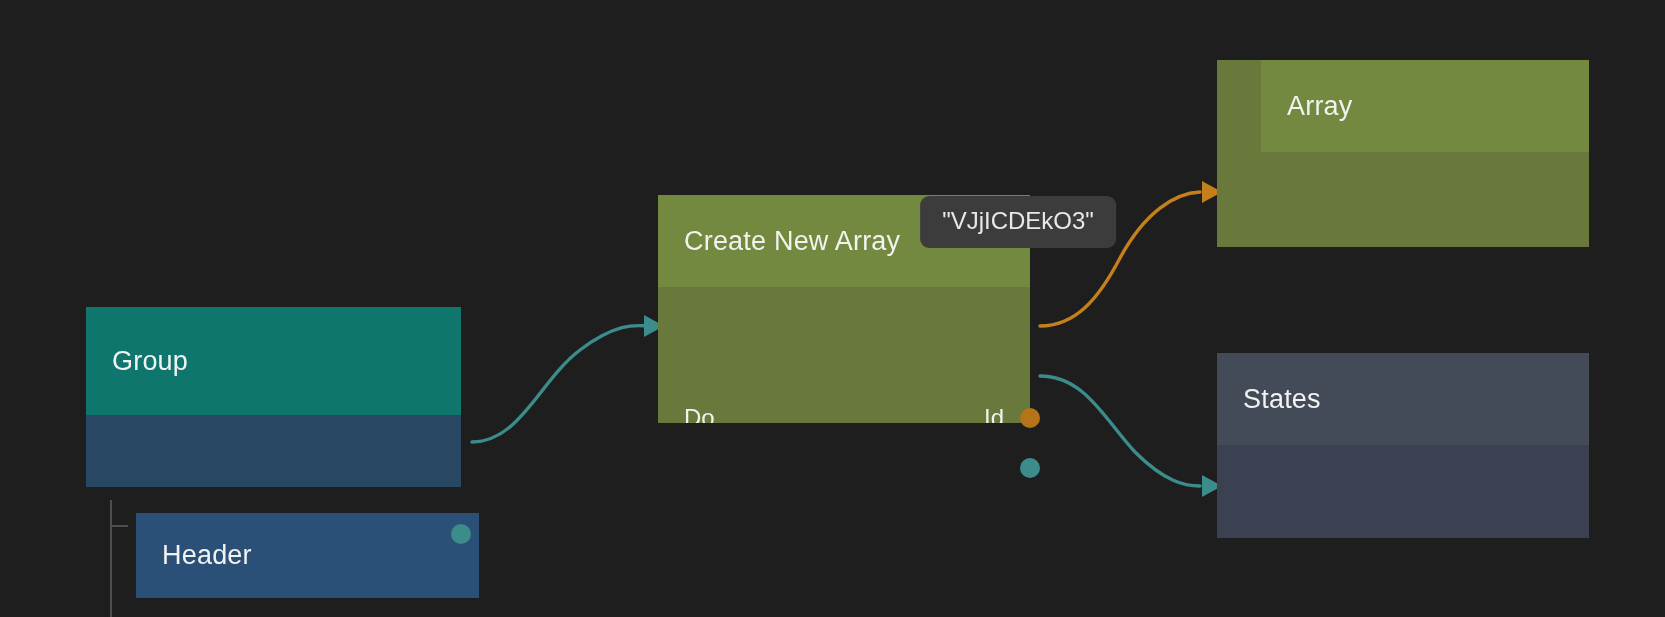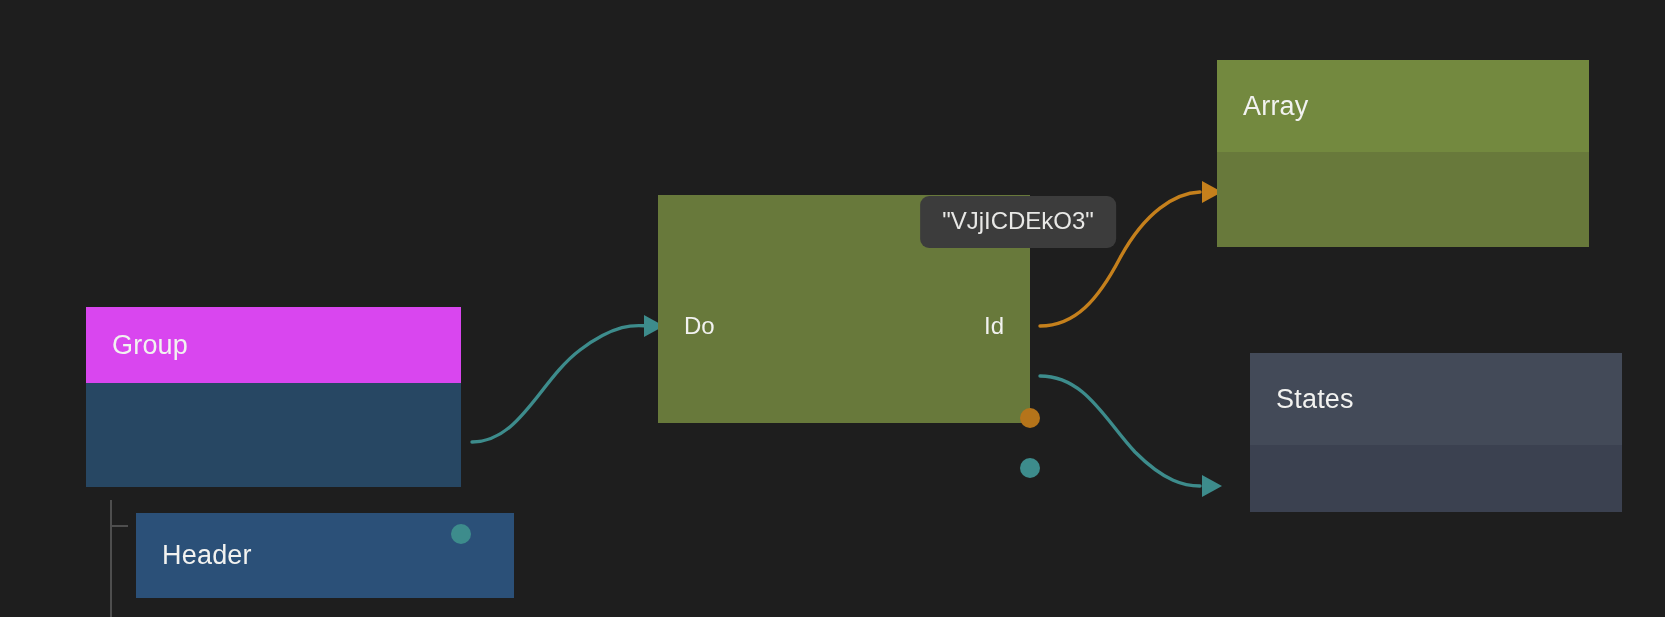--- a/index.html
+++ b/index.html
@@ -108,48 +108,51 @@
       <path d="M 472 442 C 520 442 540 380 580 350 C 620 320 640 326 648 326" fill="none" stroke="#3d8c8c" stroke-width="3.4" stroke-linecap="round"></path>
       <polygon points="664,326 644,315 644,337" fill="#3d8c8c"></polygon>
       <path d="M 1040 326 C 1075 326 1098 300 1120 258 C 1145 212 1175 193 1200 192" fill="none" stroke="#c5801c" stroke-width="3.4" stroke-linecap="round"></path>
       <polygon points="1222,192 1202,181 1202,203" fill="#c5801c"></polygon>
       <path d="M 1040 376 C 1085 376 1105 420 1135 452 C 1165 482 1185 486 1200 486" fill="none" stroke="#3d8c8c" stroke-width="3.4" stroke-linecap="round"></path>
       <polygon points="1222,486 1202,475 1202,497" fill="#3d8c8c"></polygon>
     </svg>
 
   <div id="nodes-root">
       <div class="node" style="left: 86px; top: 307px; width: 375px; height: 180px; background: rgb(39, 71, 99);">
-        <div class="node-header" style="height: 76px; background: #d946ef;">
+        <div class="node-header" style="height: 108px; background: #0f766e;">
           <span class="node-title">Group</span>
         </div>
         <div class="node-body" style="height: 88px;"></div>
       </div>
-      <div class="node" style="left: 136px; top: 513px; width: 378px; height: 85px; background: rgb(43, 80, 120);">
+      <div class="node" style="left: 136px; top: 513px; width: 343px; height: 85px; background: rgb(43, 80, 120);">
         <div class="node-header" style="height: 85px; background: rgb(43, 80, 120);">
           <span class="node-title">Header</span>
         </div>
         <div class="node-body" style="height: 0px;"></div>
       </div>
       <div class="node" style="left: 658px; top: 195px; width: 372px; height: 228px; background: rgb(104, 121, 59);">
+        <div class="node-header" style="height: 92px; background: rgb(115, 137, 63);">
+          <span class="node-title">Create New Array</span>
+        </div>
         <div class="node-body" style="height: 104px;">
           <div class="port-row in" style="top: 116px;">
             <span class="port-label">Do</span>
           </div>
           <div class="port-row out" style="top: 116px; align-items: center;">
             <span class="port-label">Id</span>
           </div>
         </div>
       </div>
-      <div class="node" style="left: 1217px; top: 60px; width: 372px; height: 187px; background: rgb(104, 121, 59);">
+      <div class="node" style="left: 1217px; top: 60px; width: 372px; height: 187px; background: rgb(104, 121, 59); padding-left: 44px;">
         <div class="node-header" style="height: 92px; background: rgb(115, 137, 63);">
           <span class="node-title">Array</span>
         </div>
         <div class="node-body" style="height: 95px;"></div>
       </div>
-      <div class="node" style="left: 1217px; top: 353px; width: 372px; height: 159px; background: rgb(59, 65, 80); margin-left: 33px;">
+      <div class="node" style="left: 1217px; top: 353px; width: 372px; height: 185px; background: rgb(59, 65, 80);">
         <div class="node-header" style="height: 92px; background: rgb(67, 74, 88);">
           <span class="node-title">States</span>
         </div>
         <div class="node-body" style="height: 93px;"></div>
       </div>
     </div>
 
   <div class="tree-line-v" id="tree-v" style="left: 110px; top: 500px; height: 117px; background: rgb(78, 78, 78);"></div>
   <div class="tree-line-h" id="tree-h" style="left: 110px; top: 525px; width: 18px; background: rgb(78, 78, 78);"></div>
 

